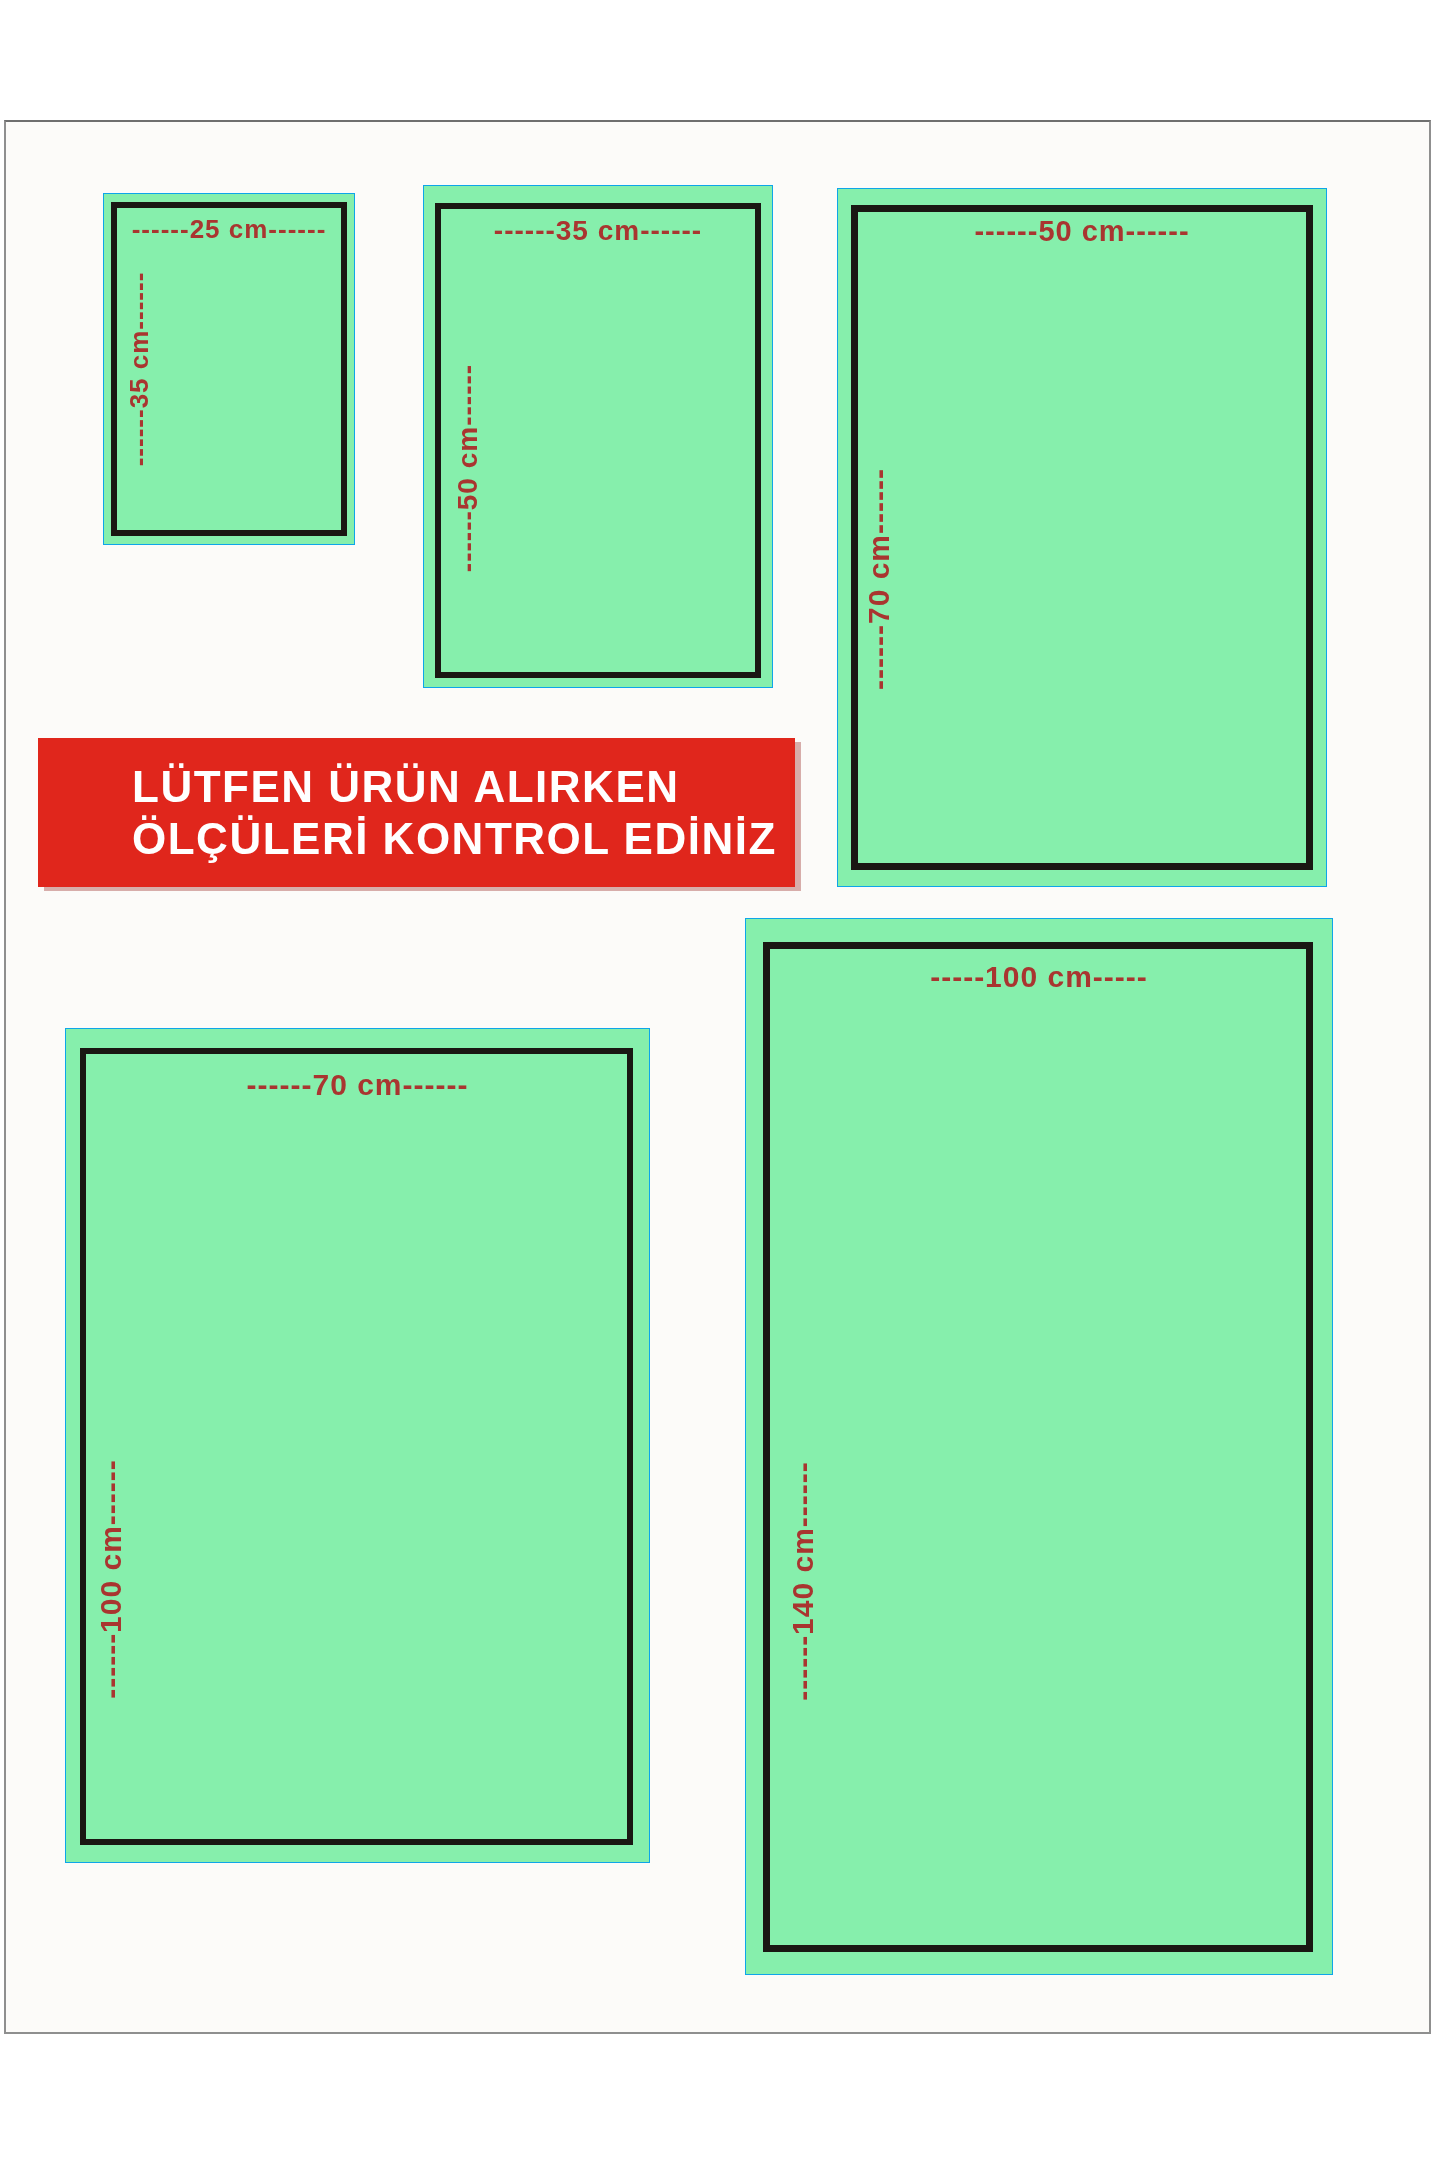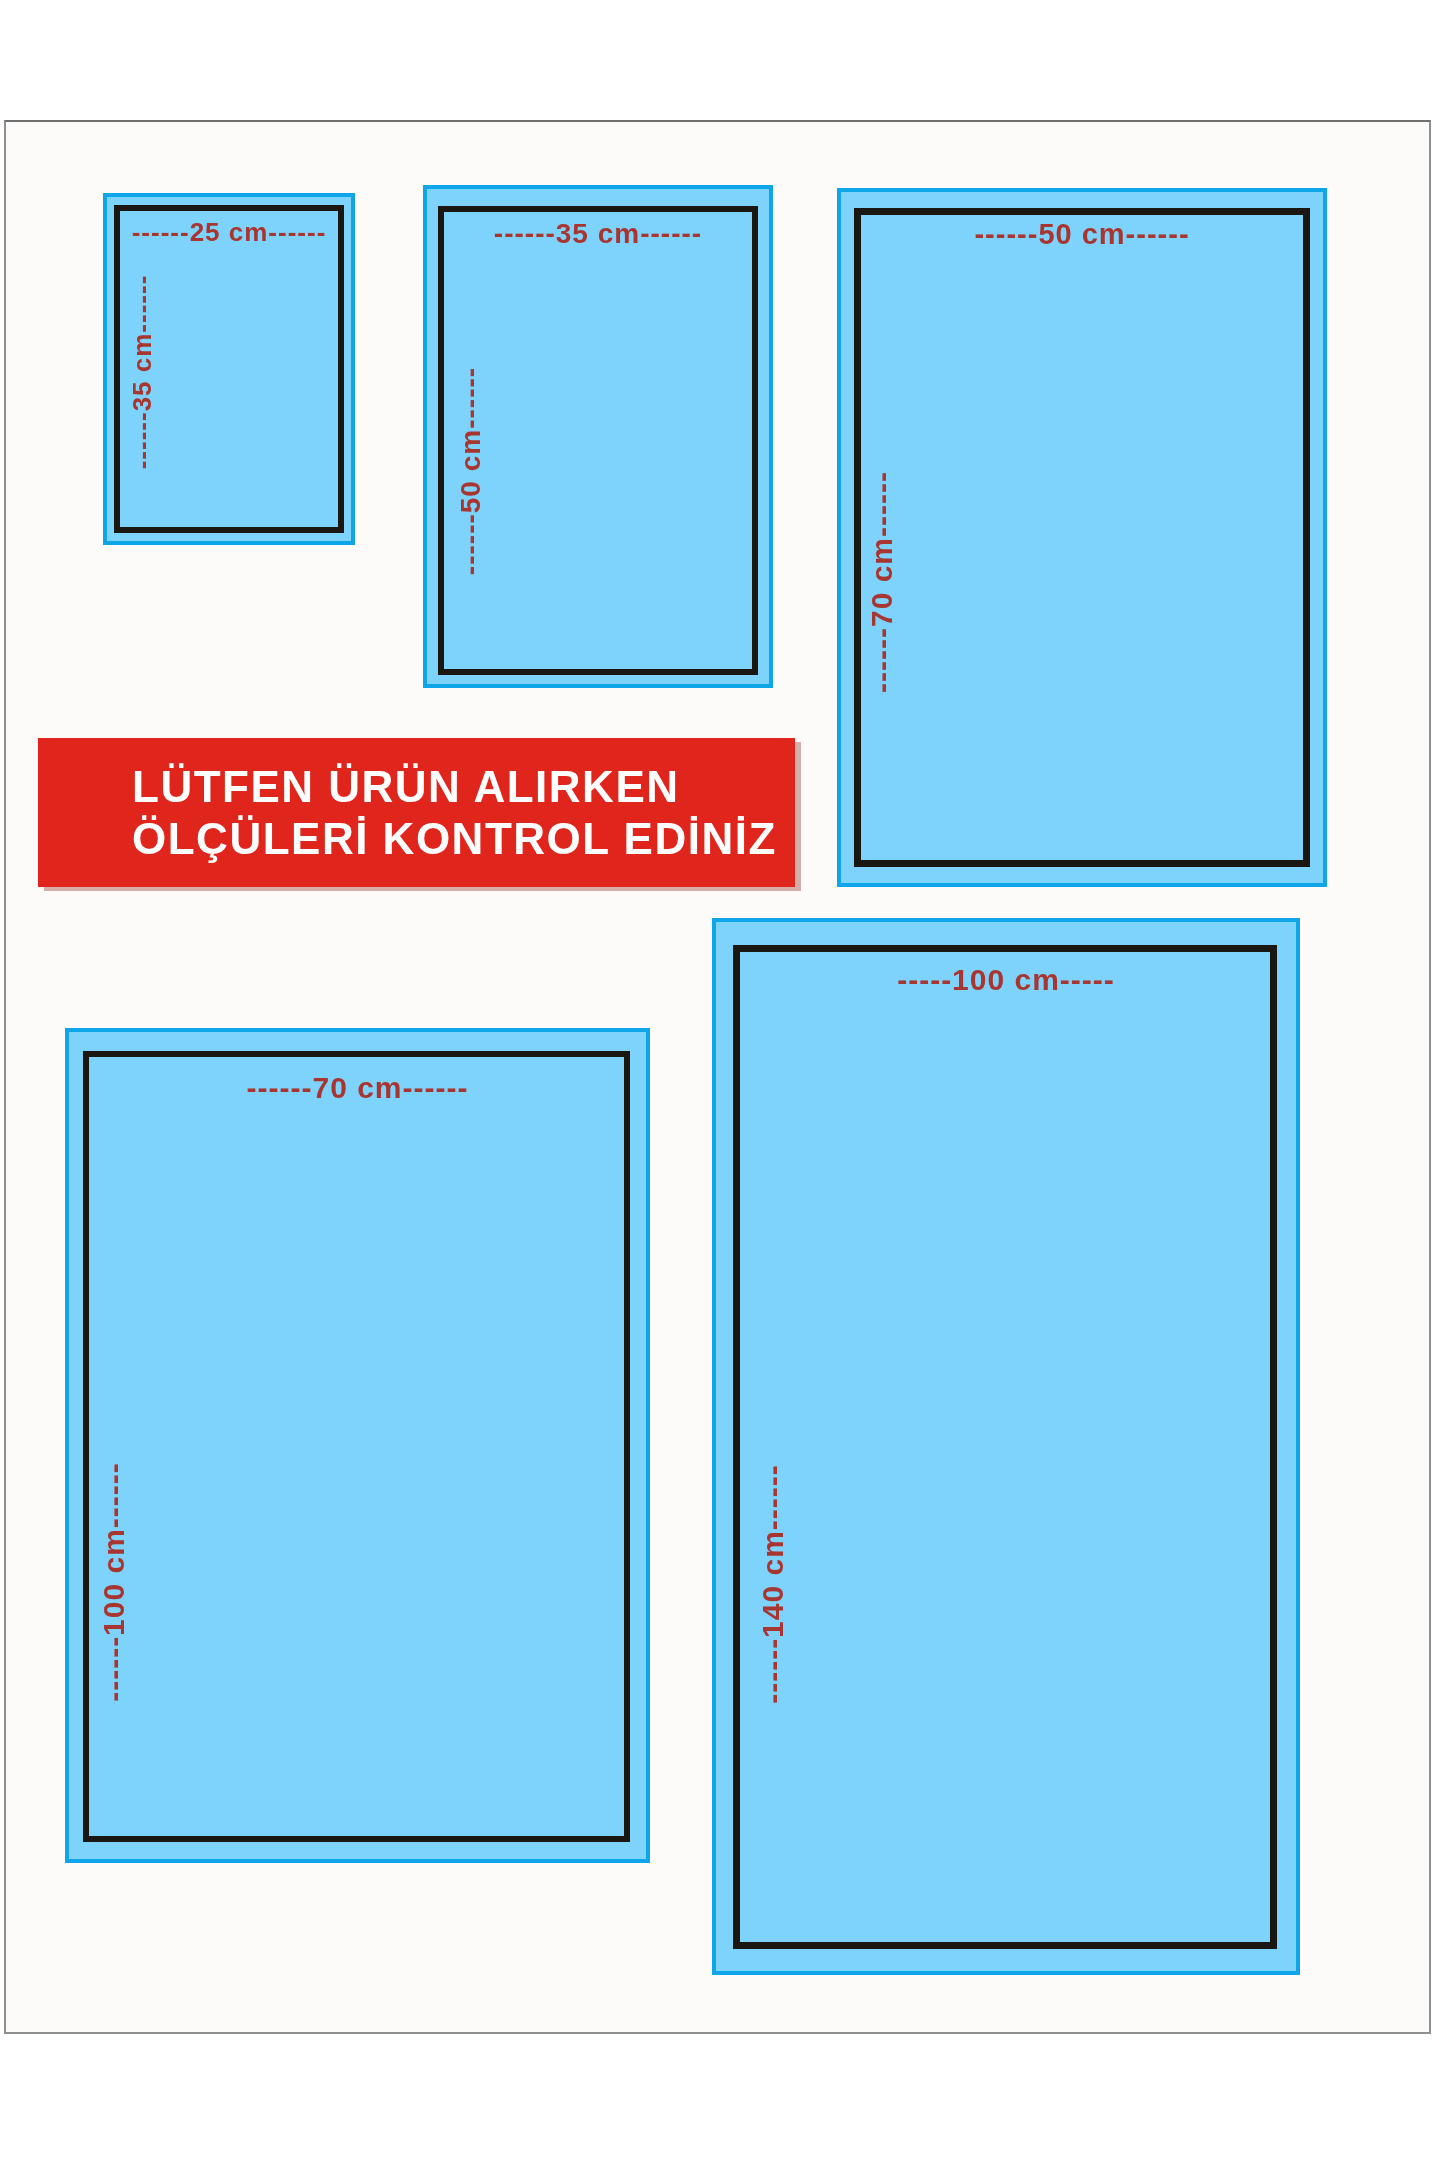--- a/index.html
+++ b/index.html
@@ -14,22 +14,22 @@
   .sheet{
     position:absolute;left:4px;top:120px;width:1427px;height:1914px;
     background:#fcfbf9;
     border:2px solid #8f8f8f;
     border-top-color:#6f6f6f;
     box-sizing:border-box;
   }
   
   .size-box{
     position:absolute;
-    background:#7dd3fc;
-    border:4px solid #0ea5e9;
+    background:#86efac;
+    border:1px solid #0ea5e9;
     box-sizing:border-box;
   }
   .inner-frame{
     position:absolute;
     border:6px solid #1a1713;
     box-sizing:border-box;
   }
   .w-label{
     position:absolute;left:0;right:0;
     text-align:center;
@@ -59,21 +59,21 @@
   .box3{left:837px;top:188px;width:490px;height:699px;}
   .box3 .inner-frame{left:13px;top:16px;right:13px;bottom:16px;border-width:7px;}
   .box3 .w-label{top:26px;font-size:29px;}
   .box3 .h-label{left:41px;top:390px;font-size:30px;}
 
   .box4{left:65px;top:1028px;width:585px;height:835px;}
   .box4 .inner-frame{left:14px;top:19px;right:16px;bottom:17px;}
   .box4 .w-label{top:39px;font-size:30px;}
   .box4 .h-label{left:45px;top:550px;font-size:30px;}
 
-  .box5{left:712px;top:918px;width:588px;height:1057px;padding-left:24px;}
+  .box5{left:745px;top:918px;width:588px;height:1057px;padding-left:24px;}
   .box5 .inner-frame{left:17px;top:23px;right:19px;bottom:22px;border-width:7px;}
   .box5 .w-label{top:41px;font-size:30px;}
   .box5 .h-label{left:57px;top:662px;font-size:30px;}
 
   .banner{
     position:absolute;left:38px;top:738px;width:757px;height:149px;
     background:#e0261c;
     box-shadow:6px 4px 0 rgba(145,30,22,0.35);
     display:flex;flex-direction:column;justify-content:center;
     padding-left:94px;

